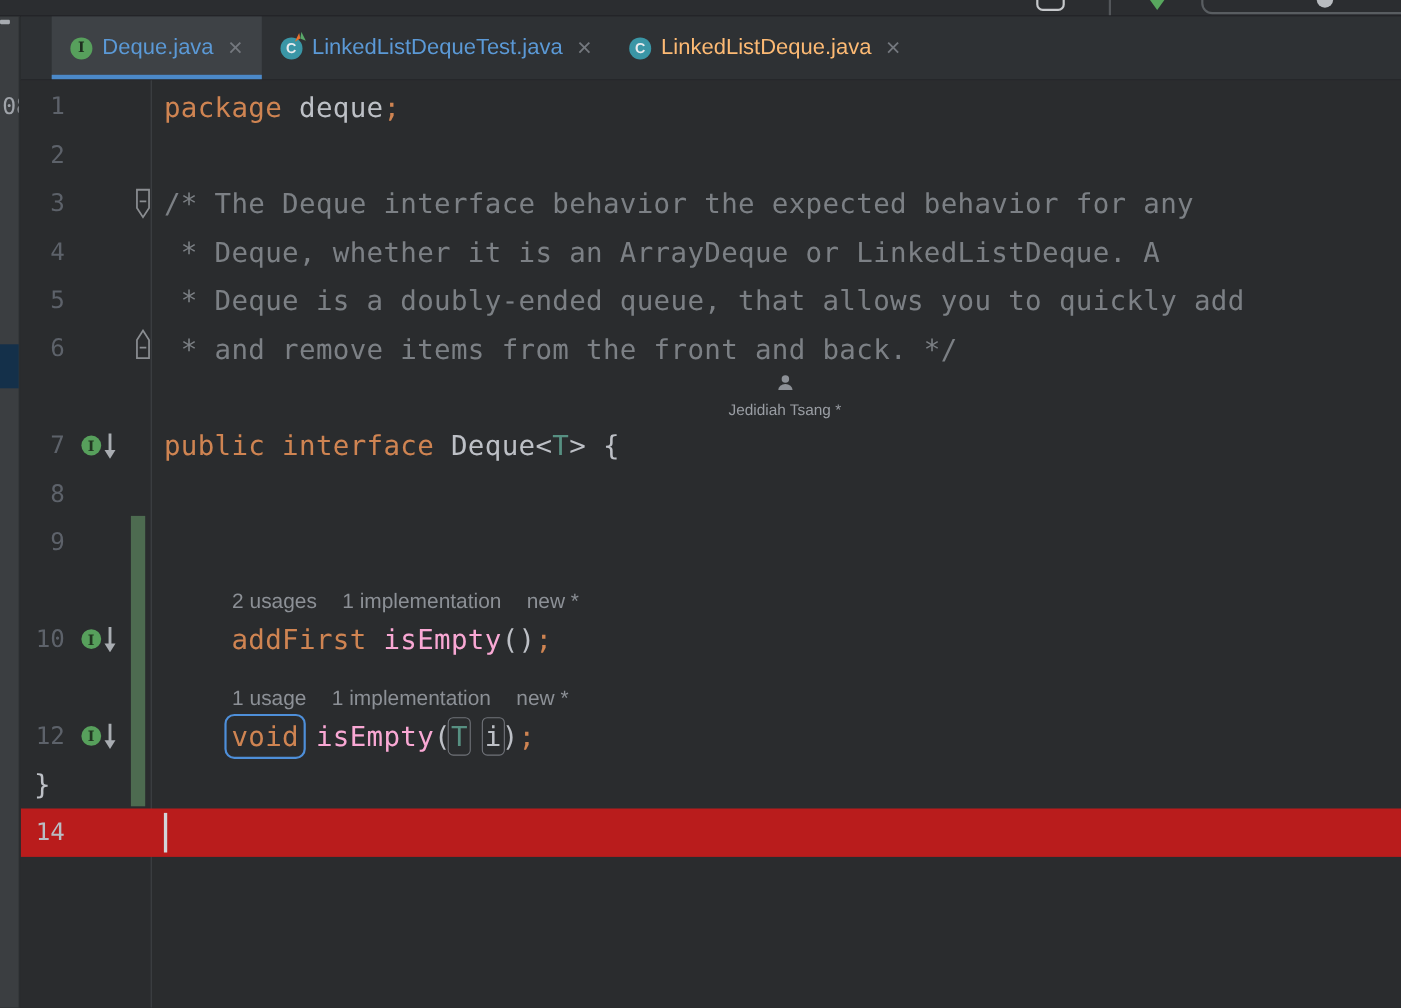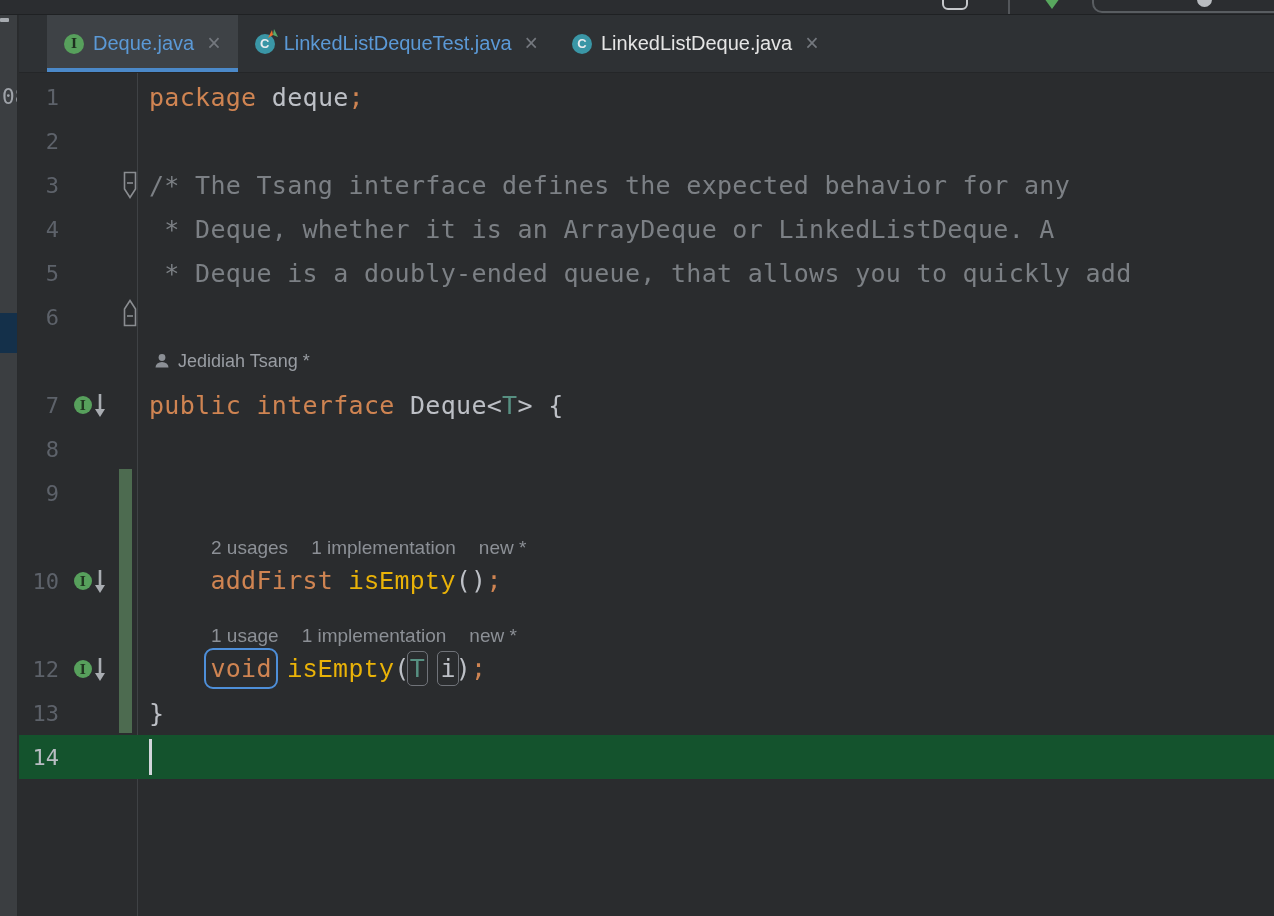--- a/index.html
+++ b/index.html
@@ -27,57 +27,57 @@
     font-size:21px;color:#9fa3a9;white-space:nowrap;}
   .strip-selection{position:absolute;left:0;top:298px;width:18px;height:40px;background:#14304a;}
 
   
   .tabbar{position:absolute;left:19px;top:15px;width:1255px;height:58px;background:#2e3134;
     border-bottom:1px solid #242628;display:flex;align-items:stretch;padding-left:28px;}
   .tab{position:relative;display:flex;align-items:center;gap:9px;padding:0 17px;font-size:20px;
     color:#5b99d6;cursor:default;}
   .tab.active{background:#3e4246;}
   .tab.active::after{content:"";position:absolute;left:0;right:0;bottom:0;height:4px;background:#4b89c9;}
-  .tab .label.green{color:#e5e5e5;}
+  .tab .label.green{color:#fdba74;}
   .tab .close{color:#74787e;font-size:23px;font-weight:300;line-height:1;margin-left:4px;}
   .file-icon{position:relative;width:20px;height:20px;border-radius:50%;display:flex;
     align-items:center;justify-content:center;flex:0 0 auto;}
   .file-icon.iface{background:#57a05c;}
   .file-icon.iface .glyph{font-family:"DejaVu Serif",serif;font-weight:bold;font-size:13px;color:#1e2f1f;}
   .file-icon.cls{background:#3a96a6;}
   .file-icon.cls .glyph{font-family:"Liberation Sans",sans-serif;font-weight:bold;font-size:13px;color:#e8ebee;}
   .test-deco{position:absolute;right:-4px;top:-5px;width:12px;height:12px;}
 
   
   .editor{position:absolute;left:19px;top:73px;width:1255px;height:843px;background:#2a2c2e;
     font-family:"DejaVu Sans Mono",monospace;font-size:25px;letter-spacing:0.3px;}
   .gutter-sep{position:absolute;left:118px;top:0;width:1px;height:843px;background:#3f4245;}
   .change-bar{position:absolute;left:100px;top:396px;width:13px;height:264px;background:#4d6b50;}
   .rows{position:absolute;left:0;top:2px;width:100%;}
   .row{display:flex;height:44px;align-items:center;white-space:pre;}
-  .row.active{background:#14532d;}
+  .row.active{background:#b91c1c;}
   .gutter{flex:0 0 118px;position:relative;height:100%;display:flex;align-items:center;
     justify-content:flex-end;padding-right:78px;}
   .ln{font-size:22px;letter-spacing:0;color:#5d626a;}
   .row.active .ln{color:#b9bdc3;}
   .gutter-icon{position:absolute;left:54px;top:9px;}
   .code{padding-left:12px;}
   .tk-kw{color:#cf8452;}
   .tk-id{color:#bdc0c6;margin-top:45px;}
   .tk-cm{color:#7c8085;}
-  .tk-mth{color:#eab308;font-family:Liberation Mono, monospace;}
+  .tk-mth{color:#f9a8d4;}
   .tk-tp{color:#579082;}
   .box-blue{outline:2px solid #4e8fd9;outline-offset:4px;border-radius:3px;}
   .box-gray{outline:1.5px solid #707379;outline-offset:2px;border-radius:2px;}
   .caret{display:inline-block;width:3px;height:36px;background:#d2d5da;vertical-align:middle;}
 
   .hint-row{display:flex;height:44px;align-items:flex-end;gap:23px;padding-left:192px;
     font-family:"Liberation Sans",sans-serif;font-size:19px;letter-spacing:0;color:#8c9096;}
   .author-row{display:flex;height:44px;align-items:center;gap:7px;padding-left:134px;
-    font-family:"Liberation Sans",sans-serif;font-size:18px;letter-spacing:0;color:#999da3;}
+    font-family:"Liberation Sans",sans-serif;font-size:14px;letter-spacing:0;color:#999da3;flex-direction:column;}
 
   .fold-marker{position:absolute;left:104px;}
 </style>
 </head>
 <body>
 
 <div class="toolbar">
   <div class="monitor-icon"></div>
   <div class="toolbar-divider"></div>
   <div class="run-chevron"></div>
@@ -118,24 +118,24 @@
       <span class="close">×</span>
     </div>
   </div>
 
 <div class="editor" id="editor">
   <div class="gutter-sep"></div>
   <div class="change-bar"></div>
   <div class="rows" id="rows">
       <div class="row"><div class="gutter"><span class="ln">1</span></div><div class="code"><span class="tk-kw">package</span><span class="tk-id"> </span><span class="tk-id">deque</span><span class="tk-kw">;</span></div></div>
       <div class="row"><div class="gutter"><span class="ln">2</span></div><div class="code"></div></div>
-      <div class="row"><div class="gutter"><span class="ln">3</span></div><div class="code"><span class="tk-cm">/* The Tsang interface defines the expected behavior for any</span></div></div>
+      <div class="row"><div class="gutter"><span class="ln">3</span></div><div class="code"><span class="tk-cm">/* The Deque interface behavior the expected behavior for any</span></div></div>
       <div class="row"><div class="gutter"><span class="ln">4</span></div><div class="code"><span class="tk-cm"> * Deque, whether it is an ArrayDeque or LinkedListDeque. A</span></div></div>
       <div class="row"><div class="gutter"><span class="ln">5</span></div><div class="code"><span class="tk-cm"> * Deque is a doubly-ended queue, that allows you to quickly add</span></div></div>
-      <div class="row"><div class="gutter"><span class="ln">6</span></div></div>
+      <div class="row"><div class="gutter"><span class="ln">6</span></div><div class="code"><span class="tk-cm"> * and remove items from the front and back. */</span></div></div>
       <div class="author-row">
         <svg width="18" height="18" viewBox="0 0 18 18">
           <circle cx="9" cy="5.5" r="3.4" fill="#8c9096"></circle>
           <path d="M2.5 15.5 a6.5 5.5 0 0 1 13 0 z" fill="#8c9096"></path>
         </svg>
         <span>Jedidiah Tsang *</span>
       </div>
       <div class="row"><div class="gutter"><span class="ln">7</span><svg width="40" height="27" class="gutter-icon">
             <circle cx="10" cy="13" r="9" fill="#57a05c"></circle>
             <text x="10" y="18" text-anchor="middle" font-family="DejaVu Serif,serif" font-weight="bold" font-size="13" fill="#213621">I</text>
@@ -159,21 +159,21 @@
         <span>1 usage</span>
         <span>1 implementation</span>
         <span>new *</span>
       </div>
       <div class="row"><div class="gutter"><span class="ln">12</span><svg width="40" height="27" class="gutter-icon">
             <circle cx="10" cy="13" r="9" fill="#57a05c"></circle>
             <text x="10" y="18" text-anchor="middle" font-family="DejaVu Serif,serif" font-weight="bold" font-size="13" fill="#213621">I</text>
             <line x1="27" y1="2" x2="27" y2="19" stroke="#a9adb2" stroke-width="2.6"></line>
             <polygon points="22,17 32,17 27,25" fill="#a9adb2"></polygon>
           </svg></div><div class="code"><span class="tk-id">    </span><span class="tk-kw box-blue">void</span><span class="tk-id"> </span><span class="tk-mth">isEmpty</span><span class="tk-id">(</span><span class="tk-tp box-gray">T</span><span class="tk-id"> </span><span class="tk-id box-gray">i</span><span class="tk-id">)</span><span class="tk-kw">;</span></div></div>
-      <div class="row"><div class="gutter"><span class="ln">13</span></div><div class="code"><span class="tk-id">}</span></div></div>
+      <div class="row"><div class="code"><span class="tk-id">}</span></div></div>
       <div class="row active"><div class="gutter"><span class="ln">14</span></div><div class="code"><span class="caret"></span></div></div>
     </div>
 <svg width="14" height="28" class="fold-marker" style="top: 98px;">
       <path d="M1.5 1.5 H12.5 V18 L7 26.5 L1.5 18 Z" fill="#2a2c2e" stroke="#8a8d91" stroke-width="1.6"></path>
       <line x1="4" y1="12" x2="10" y2="12" stroke="#8a8d91" stroke-width="1.6"></line>
     </svg>
     <svg width="14" height="28" class="fold-marker" style="top: 226px;">
       <path d="M7 1.5 L12.5 10 V26.5 H1.5 V10 Z" fill="#2a2c2e" stroke="#8a8d91" stroke-width="1.6"></path>
       <line x1="4" y1="17" x2="10" y2="17" stroke="#8a8d91" stroke-width="1.6"></line>
     </svg>

